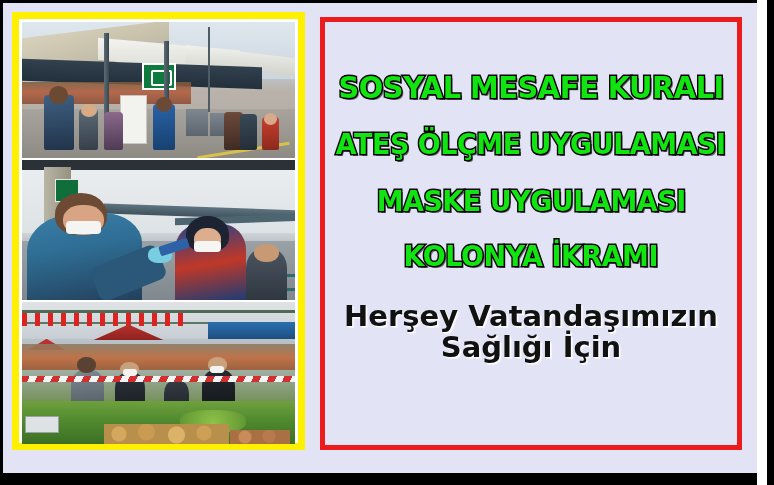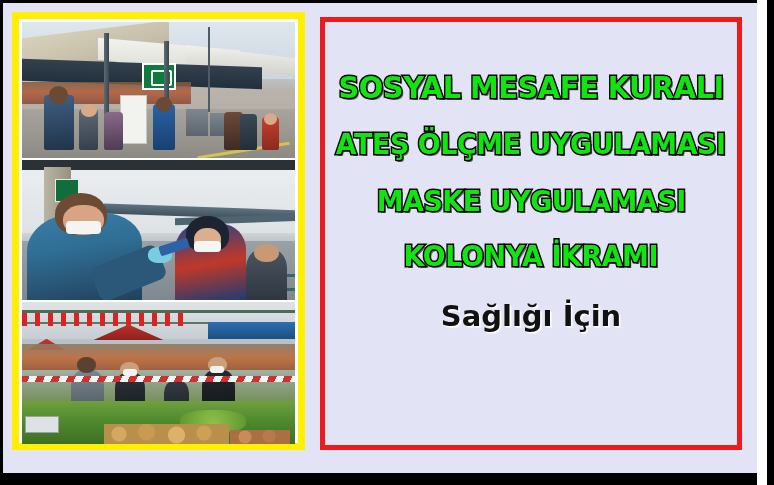--- a/index.html
+++ b/index.html
@@ -306,17 +306,18 @@
     </div>
 
   </div>
 
   <div class="panel">
     <div class="lines">
       <div class="gline g1">SOSYAL MESAFE KURALI</div>
       <div class="gline g2">ATEŞ ÖLÇME UYGULAMASI</div>
       <div class="gline g3">MASKE UYGULAMASI</div>
       <div class="gline g4">KOLONYA İKRAMI</div>
+      <div class="bline b1">Herşey Vatandaşımızın</div>
       <div class="bline b2">Sağlığı İçin</div>
     </div>
   </div>
 
 </div>
 
 </body></html>

